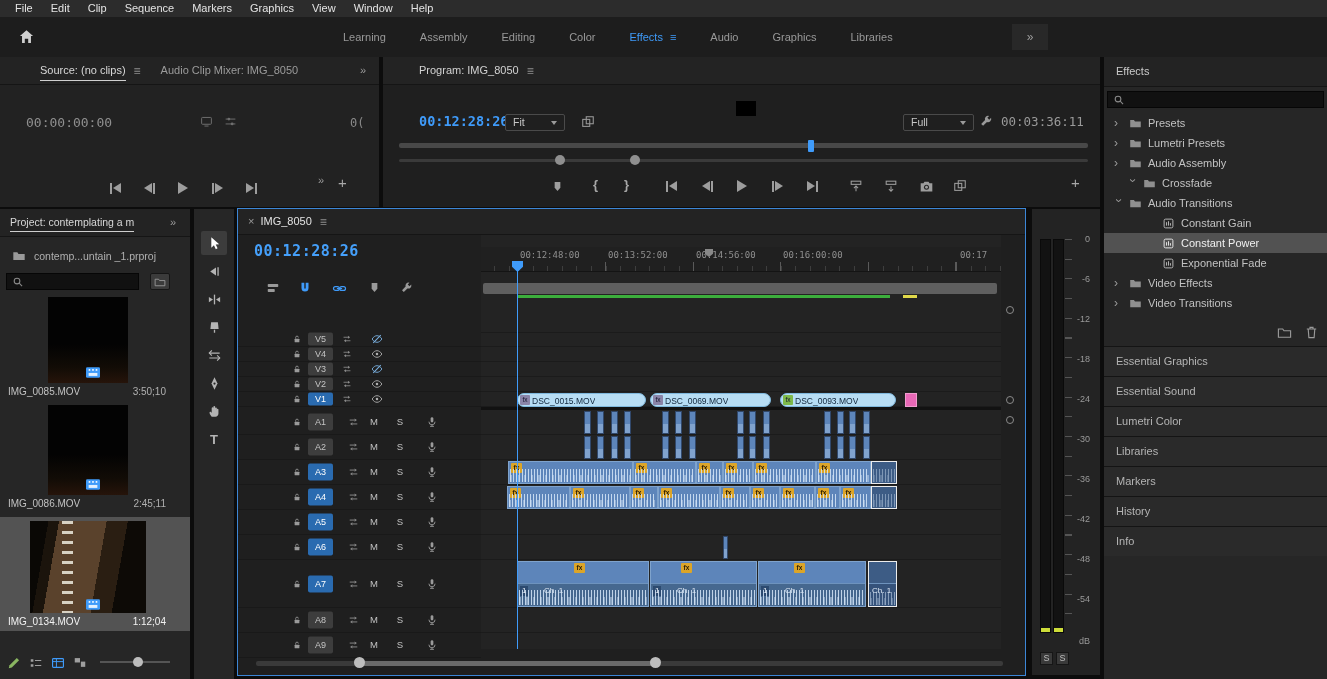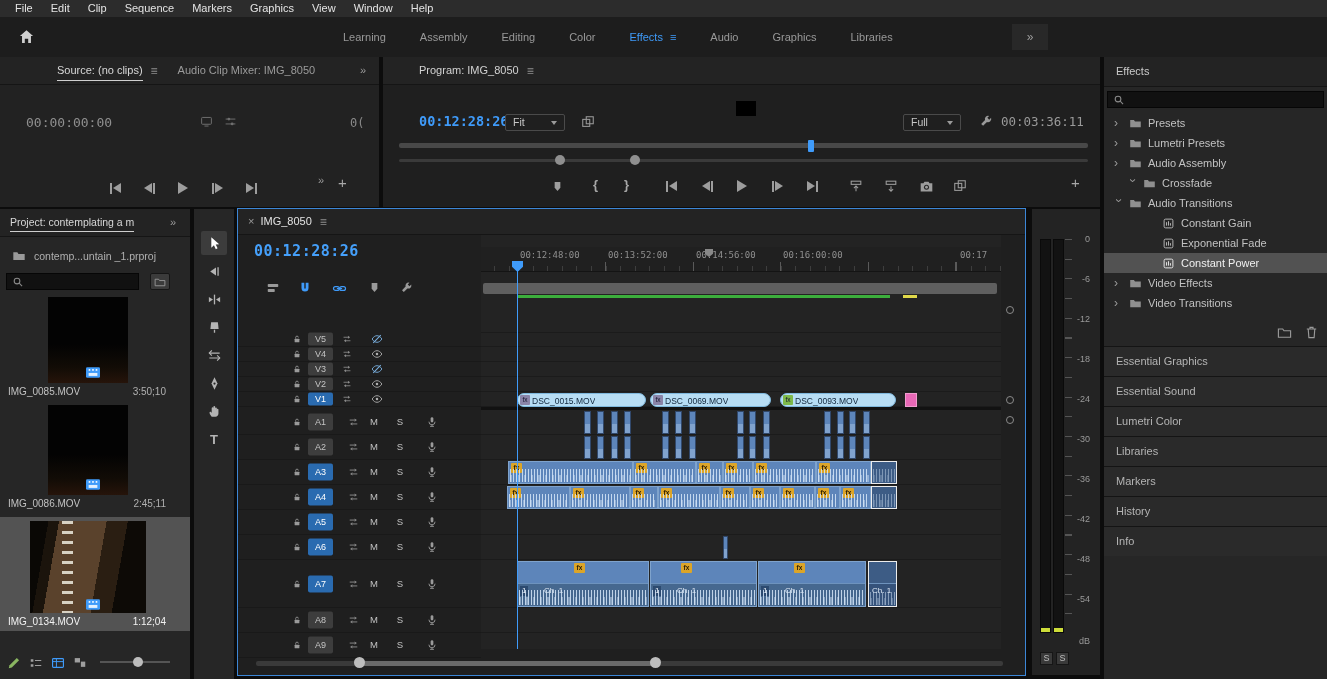--- a/index.html
+++ b/index.html
@@ -317,21 +317,21 @@
         </span>
       <span class="wst">
           <span>Libraries</span>
         </span>
     </div>
     <span id="wsmore">»</span>
   </div>
 
   <div id="src" class="panel">
     <div class="tabbar">
-      <span style="margin-left:57px" class="ul">Source: (no clips)</span>
+      <span style="margin-left:40px" class="ul">Source: (no clips)</span>
       <span class="ham">≡</span>
       <span style="margin-left:12px">Audio Clip Mixer: IMG_8050</span>
       <span style="position:absolute;left:360px">»</span>
     </div>
     <span class="tc-gray mono">00:00:00:00</span>
     <span class="mini-ic" style="left:200px">
         <svg class="ic" width="13" height="13">
           <use href="#i-monitor"></use>
         </svg>
       </span>
@@ -373,21 +373,21 @@
     <span class="tc-blue mono">00:12:28:26</span>
     <div class="selbox" style="left:122px;top:57px;width:60px">
         <span>Fit</span>
         <i class="caret"></i>
       </div>
     <span style="position:absolute;left:198px;top:58px;color:#9a9a9a">
         <svg class="ic" width="14" height="14">
           <use href="#i-frames"></use>
         </svg>
       </span>
-    <div class="selbox" style="left:520px;top:57px;width:58px">
+    <div class="selbox" style="left:520px;top:57px;width:71px">
         <span>Full</span>
         <i class="caret"></i>
       </div>
     <span style="position:absolute;left:596px;top:57px;color:#9a9a9a">
         <svg class="ic" width="14" height="14">
           <use href="#i-wrench"></use>
         </svg>
       </span>
     <span class="dur mono">00:03:36:11</span>
     <div class="seek"></div>
@@ -488,31 +488,31 @@
             <use href="#i-folder"></use>
           </svg>
           <span>Audio Transitions</span>
         </div>
       <div class="erow l2">
           <svg class="ic" width="13" height="13" style="color:#b8b8b8">
             <use href="#i-effect"></use>
           </svg>
           <span>Constant Gain</span>
         </div>
+      <div class="erow l2 sel">
+          <svg class="ic" width="13" height="13" style="color:#e8e8e8">
+            <use href="#i-effect"></use>
+          </svg>
+          <span>Constant Power</span>
+        </div>
       <div class="erow l2">
           <svg class="ic" width="13" height="13" style="color:#b8b8b8">
             <use href="#i-effect"></use>
           </svg>
           <span>Exponential Fade</span>
-        </div>
-      <div class="erow l2 sel">
-          <svg class="ic" width="13" height="13" style="color:#e8e8e8">
-            <use href="#i-effect"></use>
-          </svg>
-          <span>Constant Power</span>
         </div>
       <div class="erow l0">
           <span class="chev">›</span>
           <svg class="ic" width="13" height="13" style="color:#8f8f8f">
             <use href="#i-folder"></use>
           </svg>
           <span>Video Effects</span>
         </div>
       <div class="erow l0">
           <span class="chev">›</span>

